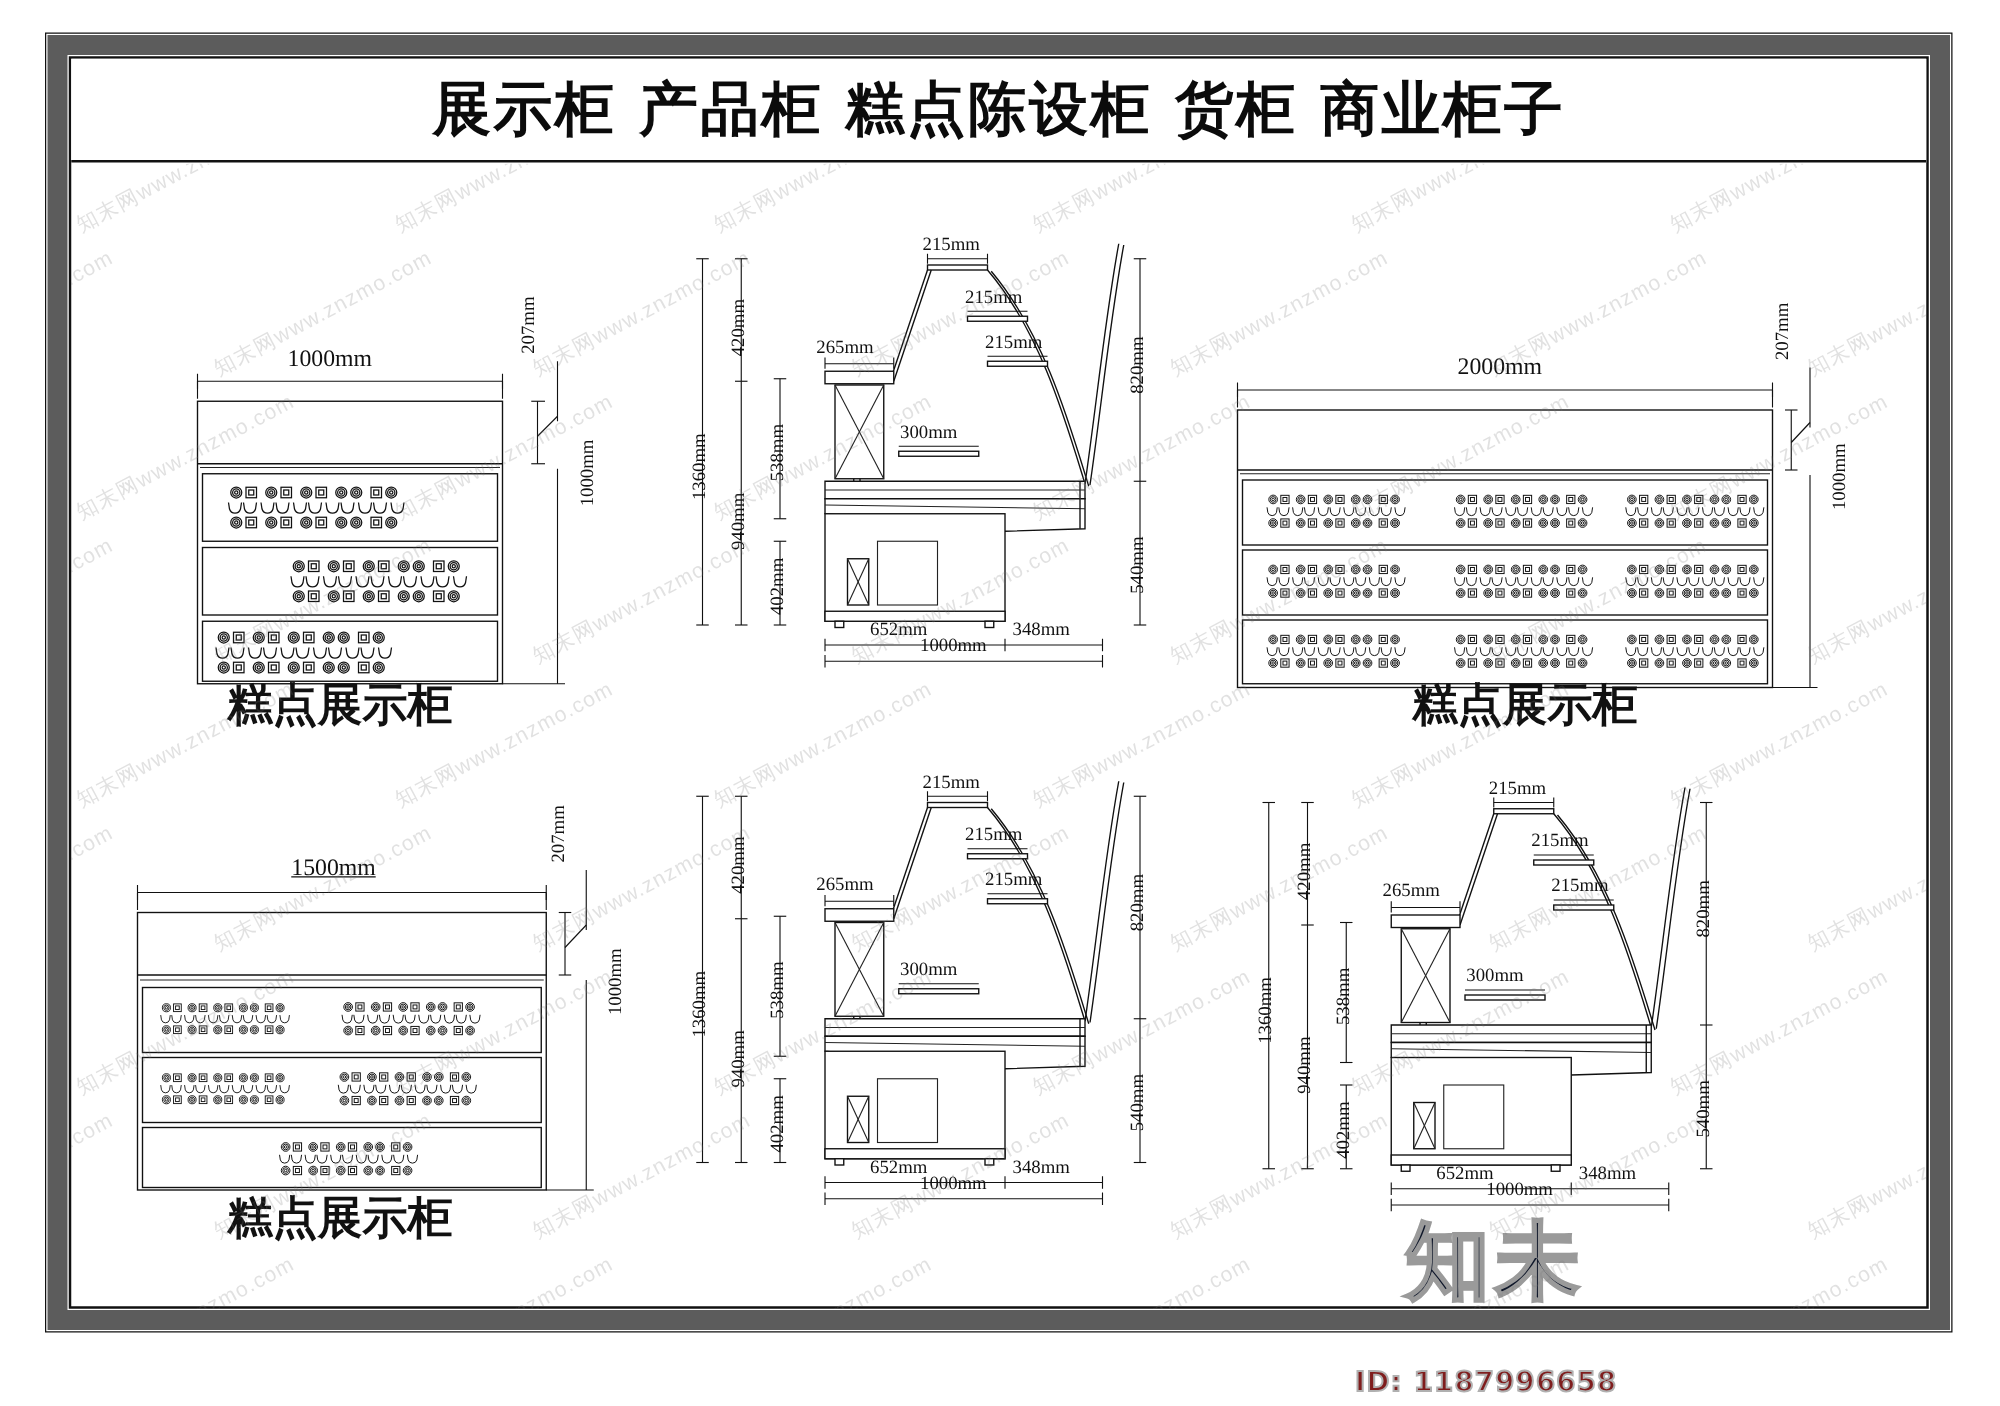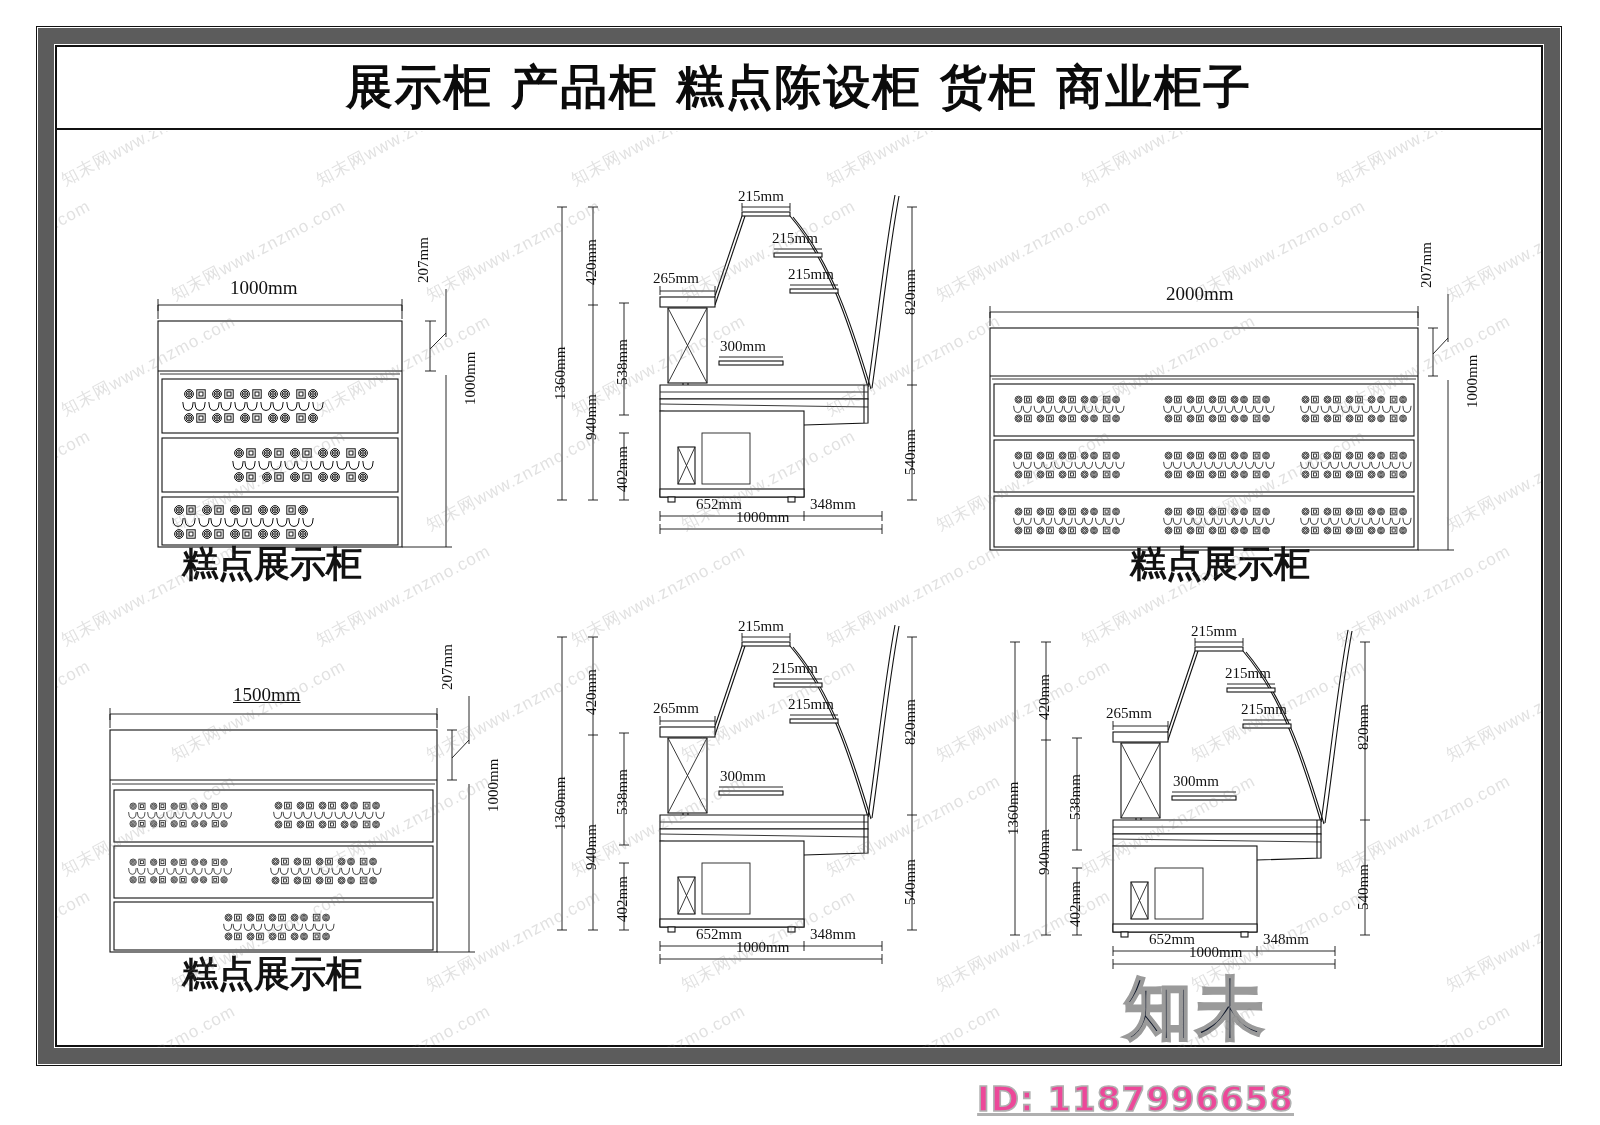--- a/index.html
+++ b/index.html
@@ -95,27 +95,26 @@
     color: #0f172a;
     -webkit-text-stroke: 2px #9a9a9a;
     text-shadow: 0 0 1px #bbb;
     letter-spacing: 4px;
   }
   .id-text {
     position: absolute;
     right: 14px;
     bottom: 6px;
     font-family: "DejaVu Sans", sans-serif;
-    font-size: 34px;
+    font-size: 22px;
     font-weight: 700;
-    color: #ec4899;
+    color: #7f1d1d;
     -webkit-text-stroke: 1.6px #b0b0b0;
     letter-spacing: 1px;
     z-index: 60;
-    text-decoration: underline;
   }
 
   
   .view { position: absolute; }
 
   .dim-label {
     position: absolute;
     font-family: "Liberation Serif", serif;
     font-size: 15px;
     color: #111;

